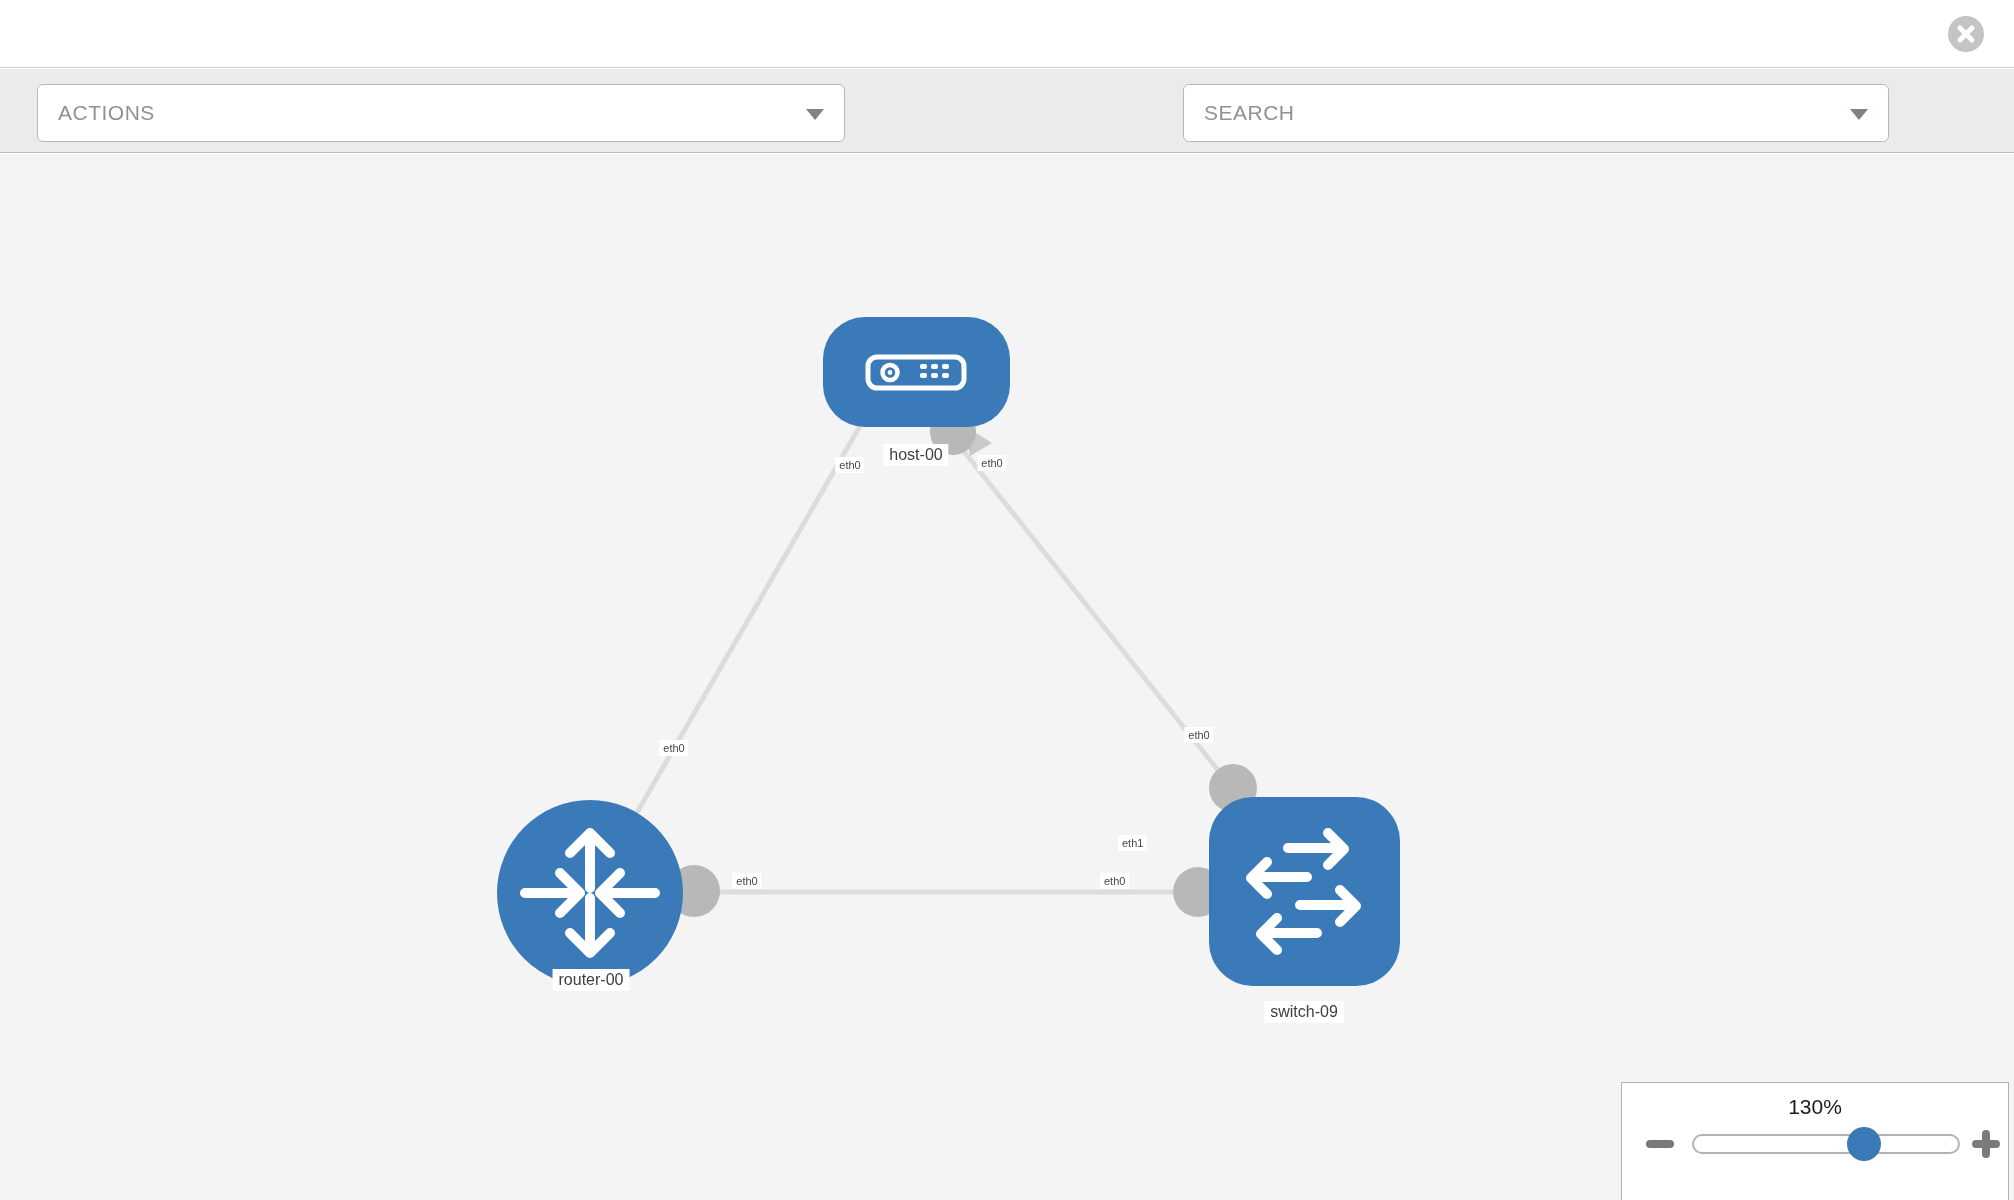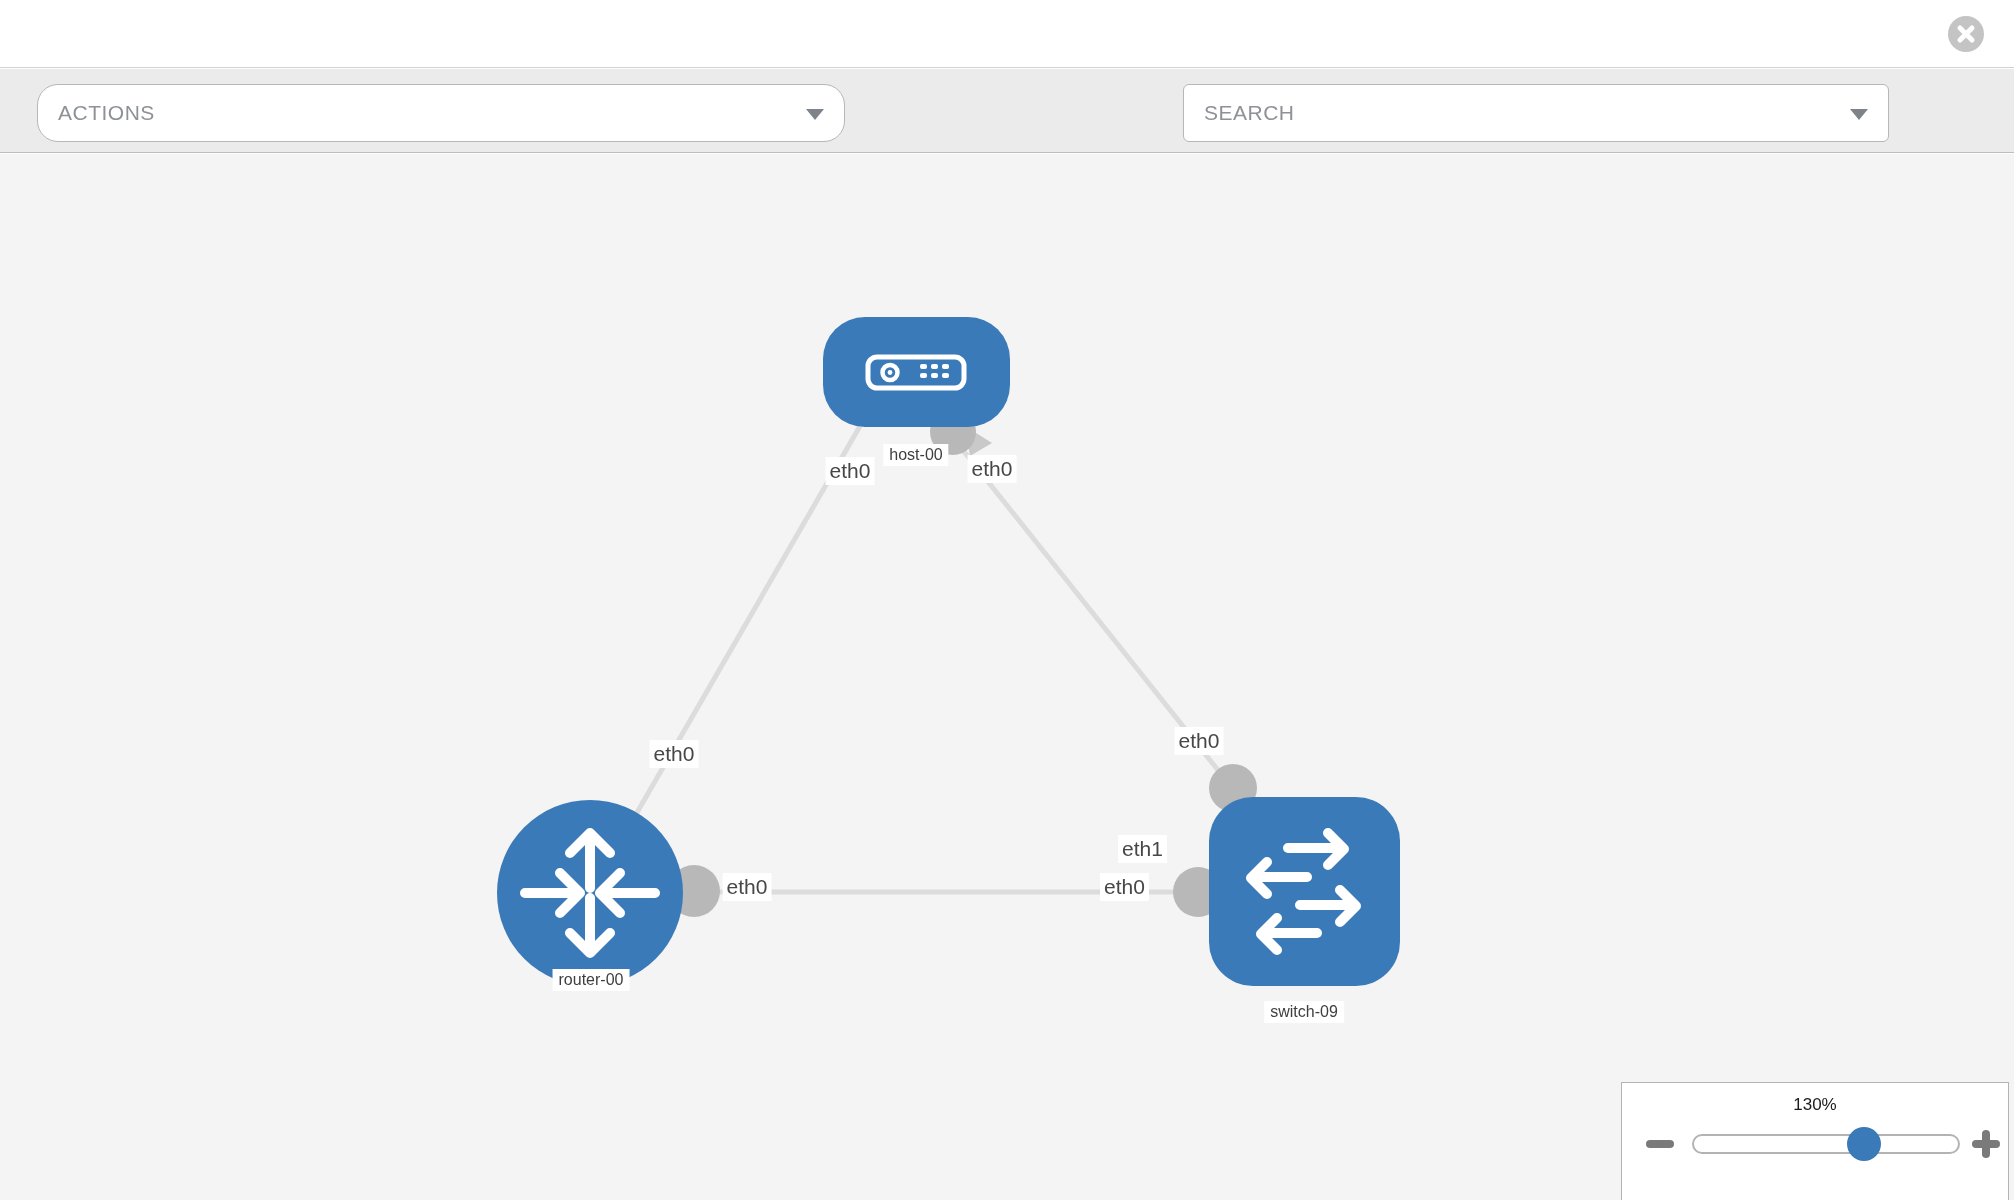--- a/index.html
+++ b/index.html
@@ -10,44 +10,44 @@
   .hdr { position:absolute; left:0; top:0; width:2014px; height:68px; background:#ffffff; border-bottom:1px solid #d2d2d2; }
   .ttl { position:absolute; left:38px; top:0; height:68px; line-height:68px; font-size:25px; font-weight:700; color:#5e5e5e; letter-spacing:0.2px; }
   .close-btn { position:absolute; right:30px; top:16px; width:36px; height:36px; border-radius:50%; background:#c4c4c4; cursor:pointer; }
   .close-btn svg { position:absolute; left:8px; top:8px; }
 
   
   .tbar { position:absolute; left:0; top:69px; width:2014px; height:84px; background:#ebebeb; border-bottom:1px solid #bcbcbc; }
   .combo { position:absolute; top:15px; height:58px; background:#fff; border:1px solid #b7b7b7; border-radius:6px; cursor:pointer; }
   .combo .lbl { position:absolute; left:20px; top:0; height:56px; line-height:56px; font-size:21px; color:#8e9297; letter-spacing:0.5px; }
   .caret { position:absolute; right:20px; top:24px; width:0; height:0; border-left:9px solid transparent; border-right:9px solid transparent; border-top:11px solid #7e838a; }
-  .combo.actions { left:37px; width:808px;border-radius:21px; }
+  .combo.actions { left:37px; width:808px; }
   .combo.search  { left:1183px; width:706px; }
   .tool-ico { position:absolute; top:96px; width:38px; height:38px; cursor:pointer; }
   .tool-ico.wrench { left:1047px; }
   .tool-ico.key    { left:1112px; }
 
   
   .canvas { position:absolute; left:0; top:154px; width:2014px; height:1046px; background:#f4f4f4; overflow:hidden; }
   svg.edges { position:absolute; left:0; top:0; }
 
   .node { position:absolute; background:#3a7ab8; cursor:pointer; }
   .node svg { position:absolute; left:0; top:0; }
   .node.host   { left:823px; top:163px; width:187px; height:110px; border-radius:42px; }
   .node.router { left:497px; top:646px; width:186px; height:186px; border-radius:50%; }
   .node.switch { left:1209px; top:643px; width:191px; height:189px; border-radius:44px; }
 
   .chip { position:absolute; background:#ffffff; color:#474747; white-space:nowrap; }
   .node-label { font-size:16px; color:#3e3e3e; padding:2px 6px; transform:translateX(-50%); }
-  .iface { font-size:21px; padding:2px 4px; }
+  .iface { font-size:11px; padding:2px 4px; }
   .iface.ctr { transform:translateX(-50%); }
 
   
   .zoompanel { position:absolute; left:1621px; top:928px; width:388px; height:260px; background:#ffffff; border:1px solid #b3b3b3; }
-  .zlabel { position:absolute; left:0; top:12px; width:100%; text-align:center; font-size:17px; color:#1b1b1b; }
+  .zlabel { position:absolute; left:0; top:12px; width:100%; text-align:center; font-size:21px; color:#1b1b1b; }
   .zminus { position:absolute; left:24px; top:57px; width:28px; height:8px; border-radius:4px; background:#7a7a7a; cursor:pointer; }
   .ztrack { position:absolute; left:70px; top:51px; width:268px; height:20px; border:2px solid #b3b3b3; border-radius:11px; background:#fff; cursor:pointer; }
   .zknob  { position:absolute; left:225px; top:44px; width:34px; height:34px; border-radius:50%; background:#3a7ab8; cursor:pointer; }
   .zplus  { position:absolute; left:350px; top:47px; width:28px; height:28px; cursor:pointer; }
   .zplus::before { content:""; position:absolute; left:0; top:10px; width:28px; height:8px; border-radius:4px; background:#7a7a7a; }
   .zplus::after  { content:""; position:absolute; left:10px; top:0; width:8px; height:28px; border-radius:4px; background:#7a7a7a; }
 </style>
 </head>
 <body>
 

